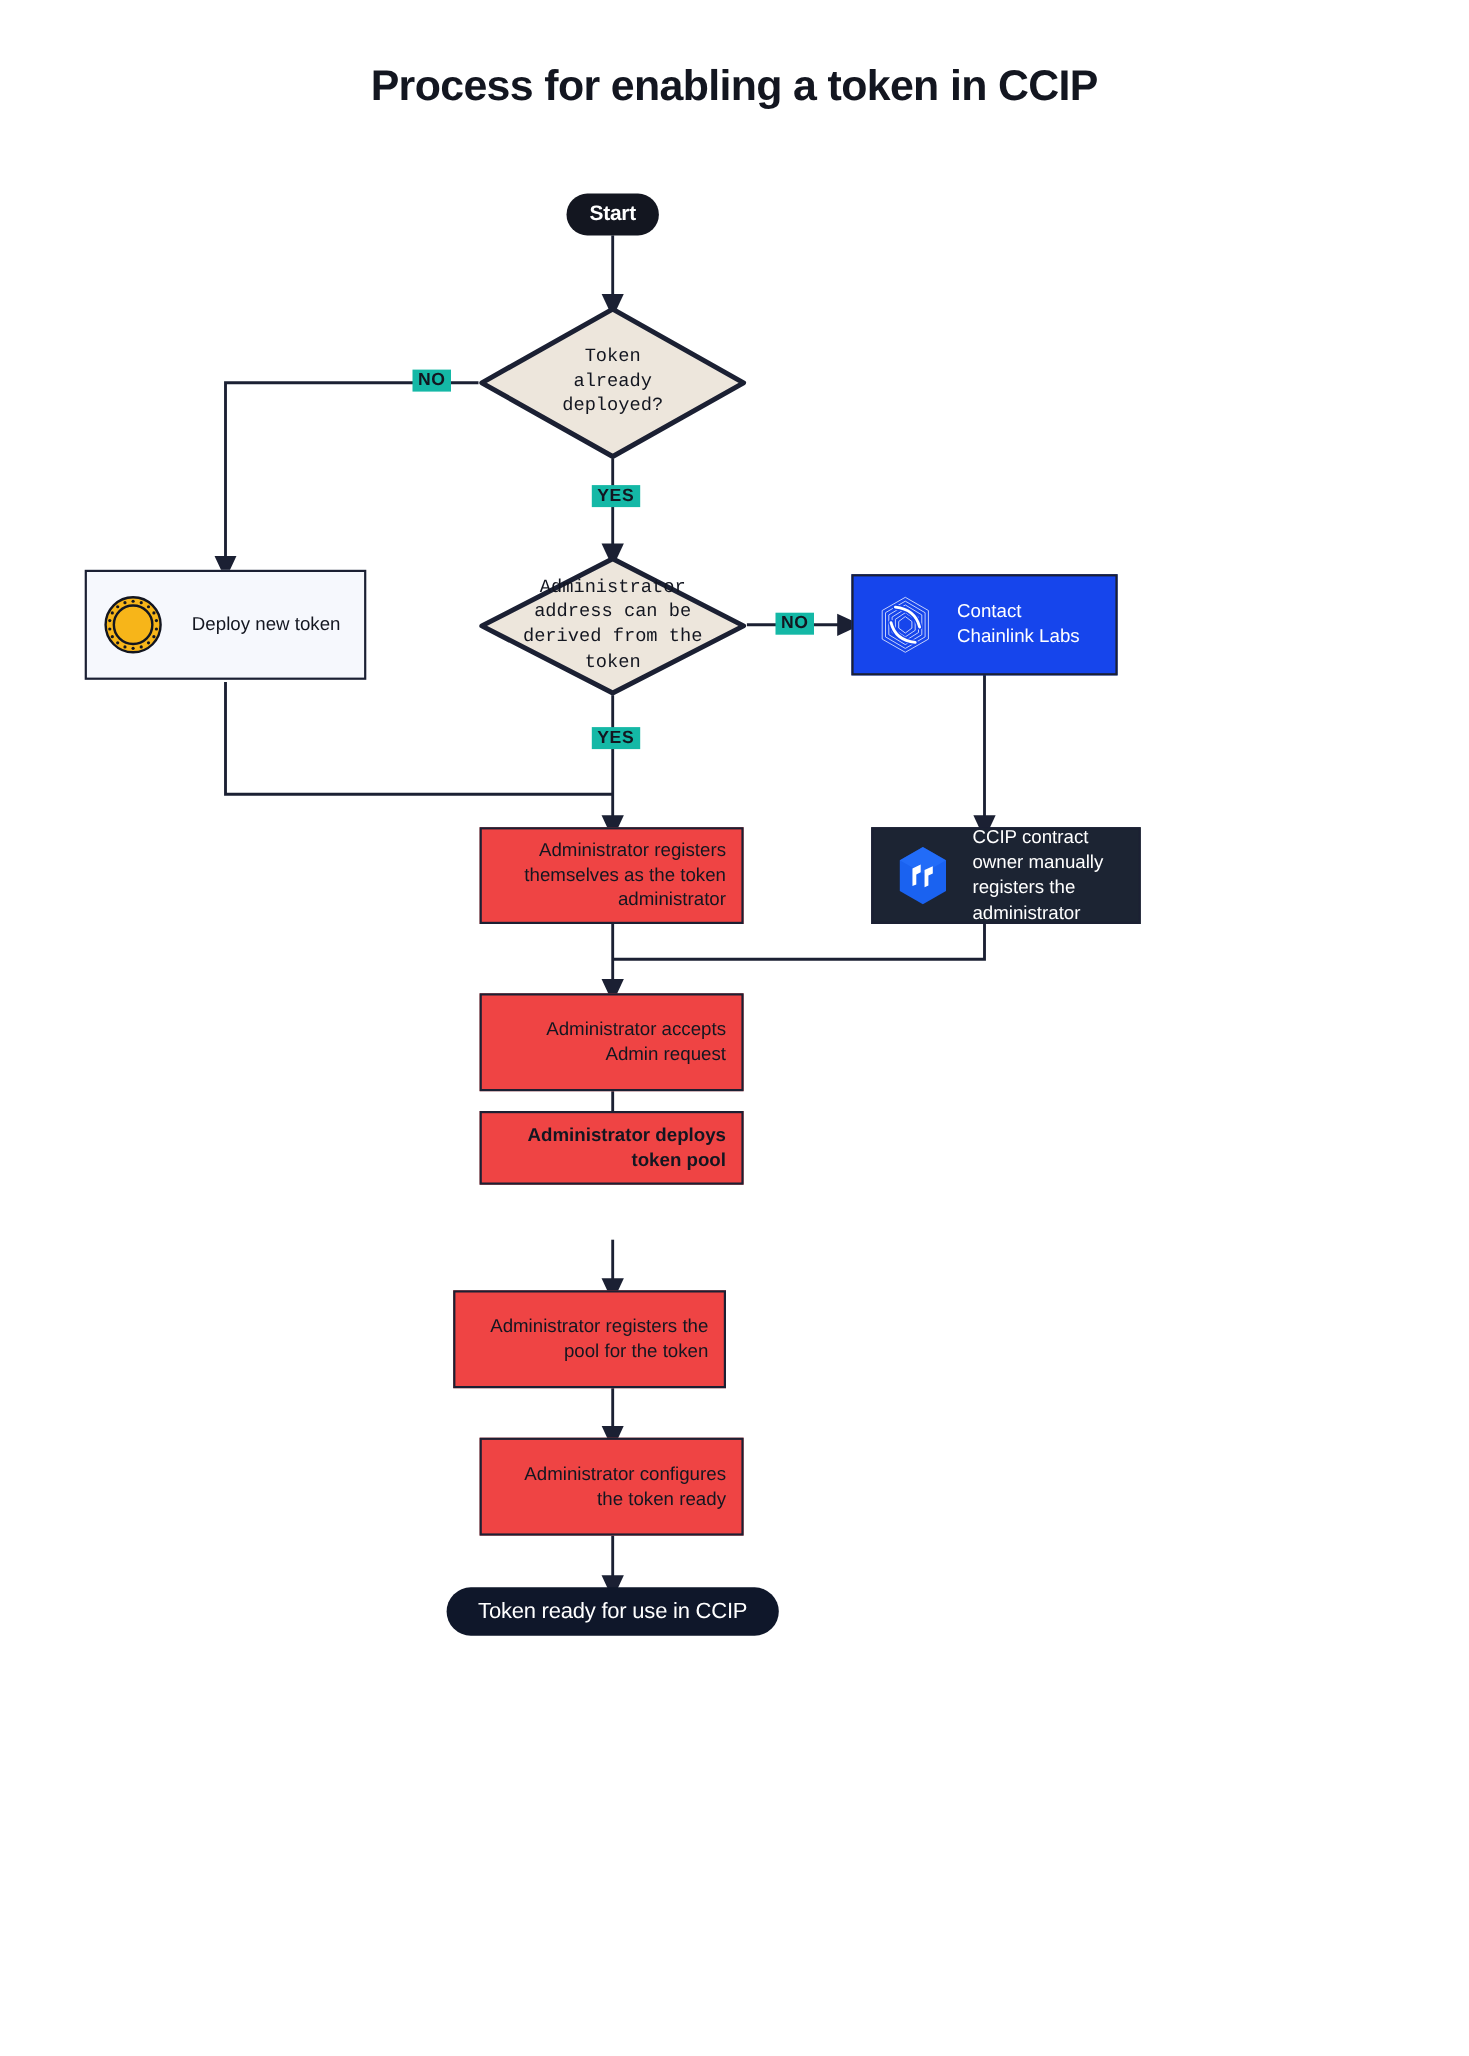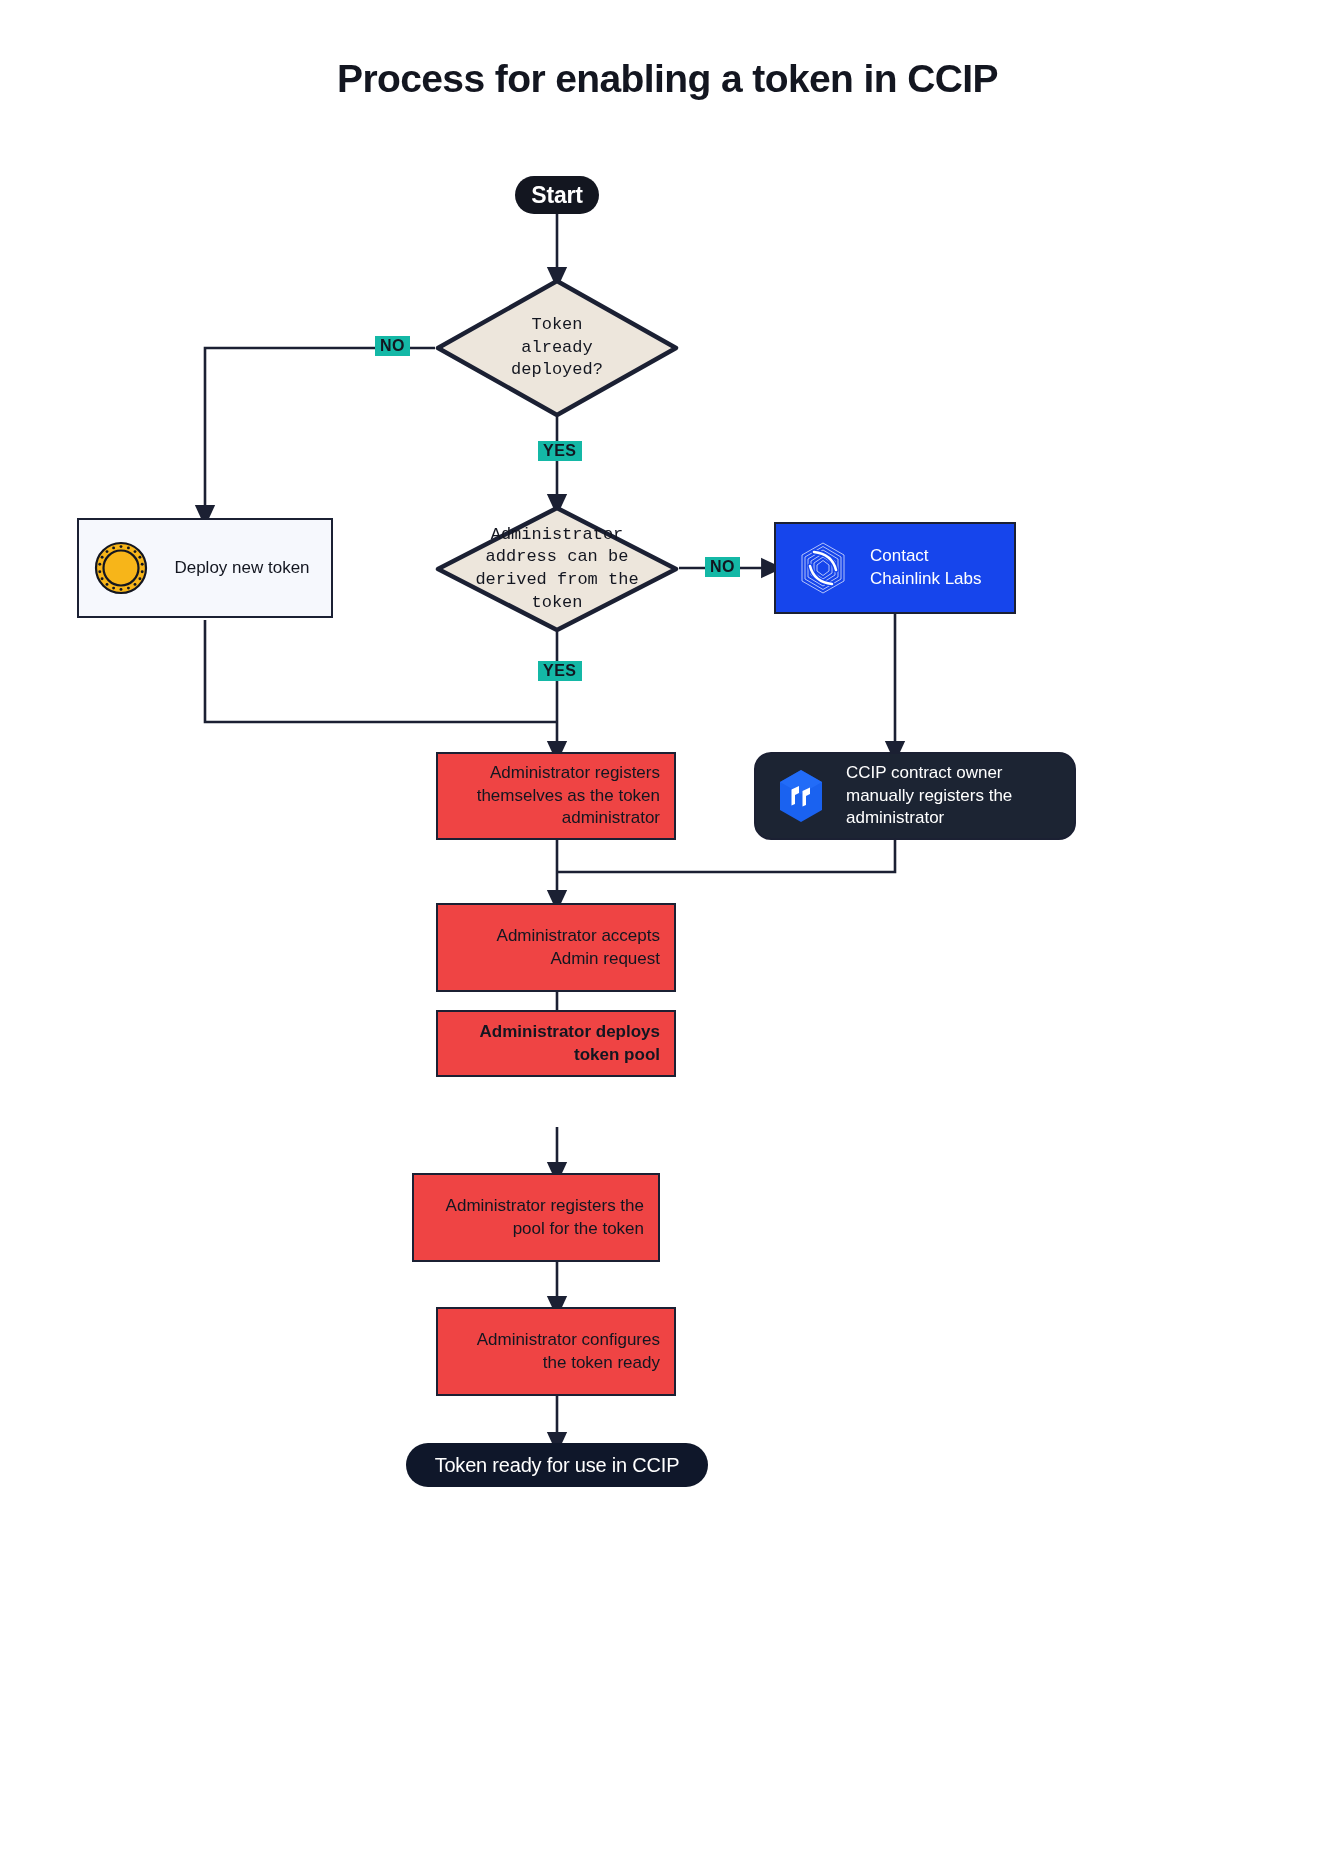--- a/index.html
+++ b/index.html
@@ -48,21 +48,21 @@
     justify-content: center;
     text-align: center;
     line-height: 1.32;
   }
 
   
   .term-start {
     background: #131620;
     color: #ffffff;
     border-radius: 999px;
-    font-size: 23px;
+    font-size: 19px;
     font-weight: 700;
     letter-spacing: -0.2px;
     justify-content: center;
   }
 
   
   .term-end {
     background: #0f172a;
     color: #ffffff;
     border-radius: 999px;
@@ -288,21 +288,21 @@
       </g>
     </svg>
   </span>
   <span class="lbl">Contact Chainlink Labs</span>
 </div>
 
 <div class="node proc" style="left:436px; top:752px; width:240px; height:88px;">
   <span>Administrator registers themselves as the token administrator</span>
 </div>
 
-<div class="node box-dark" style="left:754px; top:752px; width:322px; height:88px;border-radius:17px;">
+<div class="node box-dark" style="left:792px; top:752px; width:245px; height:88px;">
   <span class="icon-wrap">
     <svg width="58" height="58" viewBox="0 0 58 58">
       <path d="M29 3 L50 15 L50 43 L29 55 L8 43 L8 15 Z" fill="#1A62F0"></path>
       <path d="M29 3 L50 15 L29 27 L8 15 Z" fill="#2A74FF" opacity="0.55"></path>
       <g fill="#ffffff">
         <path d="M19.5 22.5 L27 19 L27 26 L23 28 L23 37 L19.5 38.5 Z"></path>
         <path d="M30.5 24 L38 20.5 L38 27 L34 29 L34 38 L30.5 39.5 Z"></path>
       </g>
     </svg>
   </span>

